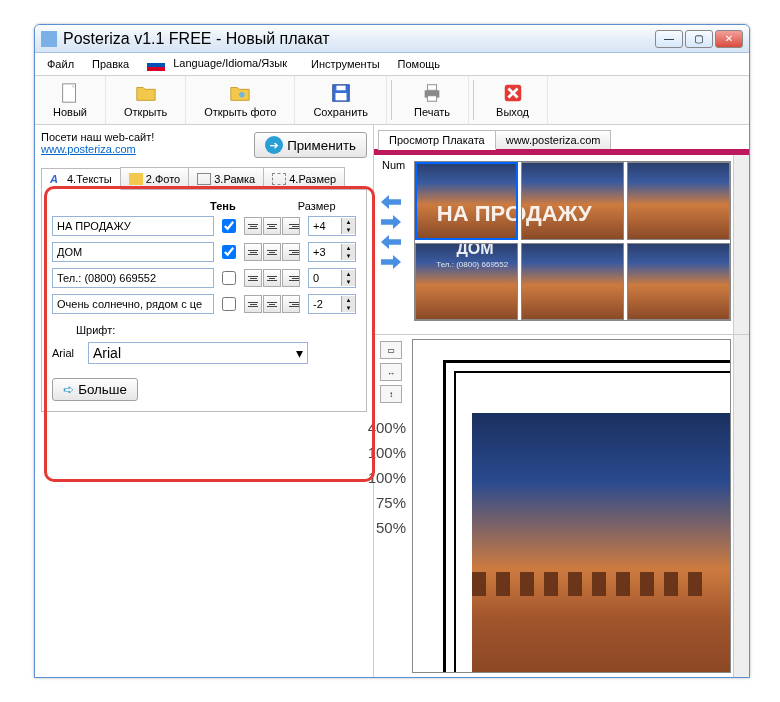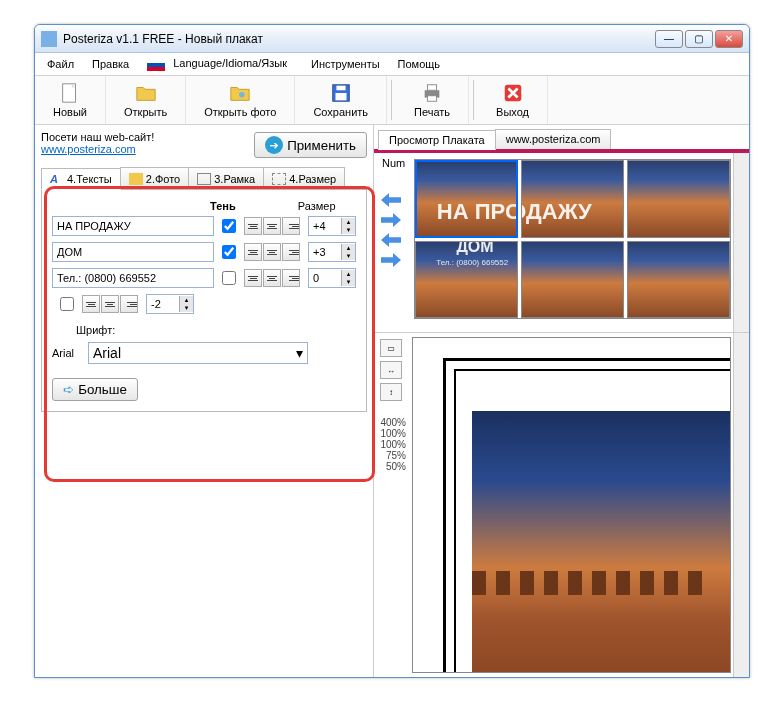--- a/index.html
+++ b/index.html
@@ -1,20 +1,20 @@
 <!DOCTYPE html>
 <html><head>
 <meta charset="utf-8">
 <style>
 * { box-sizing: border-box; margin: 0; padding: 0; }
 body { font-family: Tahoma, sans-serif; font-size: 11px; background: #fff; width: 780px; height: 702px; position: relative; }
 .window { position: absolute; left: 34px; top: 24px; width: 716px; height: 654px; border: 1px solid #5b8fd0; border-radius: 6px 6px 0 0; background: #fff; box-shadow: 0 0 3px rgba(0,0,0,0.3); overflow: hidden; }
 .titlebar { height: 28px; background: linear-gradient(#fefefe, #e8f0f9 45%, #d6e4f4); display: flex; align-items: center; padding: 0 6px; border-bottom: 1px solid #aac4e6; }
 .titlebar .icon { width: 16px; height: 16px; background: #7bb0e6; margin-right: 6px; }
-.titlebar .title { font-size: 12px; color: #000; }
+.titlebar .title { font-size: 16px; color: #000; }
 .winbtns { margin-left: auto; display: flex; gap: 2px; }
 .winbtn { width: 28px; height: 18px; border: 1px solid #888; border-radius: 3px; background: linear-gradient(#f6fbff, #d6e8fc); display: flex; align-items: center; justify-content: center; font-size: 10px; }
 .winbtn.close { background: linear-gradient(#f3a09a, #d94b3e); color: #fff; }
 .menubar { height: 22px; display: flex; align-items: center; padding: 0 6px; gap: 6px; }
 .menubar span { padding: 2px 6px; }
 .flag { width: 18px; height: 12px; display: inline-block; background: linear-gradient(to bottom, #fff 33%, #0052b4 33%, #0052b4 66%, #d80027 66%); vertical-align: middle; margin-right: 2px; }
 .toolbar { height: 50px; display: flex; align-items: center; border-top: 1px solid #d0d0d0; border-bottom: 1px solid #d0d0d0; background: #fafafa; }
 .tbtn { display: flex; flex-direction: column; align-items: center; justify-content: center; padding: 3px 18px; border-right: 1px solid #e6e6e6; height: 100%; }
 .tbtn svg, .tbtn .ticon { width: 22px; height: 22px; }
 .tbtn .lbl { font-size: 11px; margin-top: 2px; }
@@ -41,37 +41,37 @@
 .sizespin { width: 48px; height: 20px; border: 1px solid #99b3d6; display: flex; align-items: center; padding-left: 4px; font-size: 11px; }
 .sizespin .spins { margin-left: auto; width: 14px; display: flex; flex-direction: column; }
 .sizespin .sp { height: 8px; border-left: 1px solid #aaa; font-size: 7px; text-align: center; line-height: 8px; background: #e6e6e6; }
 .headerlbls { display: flex; margin-bottom: 4px; }
 .headerlbls .lbl1 { margin-left: 158px; font-weight: bold; }
 .headerlbls .lbl2 { margin-left: 62px; }
 .fontrow label { margin-right: 10px; }
 .fontsel { width: 220px; height: 22px; border: 1px solid #99b3d6; font-size: 14px; padding-left: 4px; display: flex; align-items: center; justify-content: space-between; }
 .morebtn { margin-top: 8px; padding: 3px 10px; border: 1px solid #a0a0a0; border-radius: 3px; background: linear-gradient(#fefefe, #e6e6e6); display: inline-flex; align-items: center; gap: 4px; }
 .rightpanel { flex: 1; border-left: 1px solid #ccc; display: flex; flex-direction: column; }
-.rtabs { display: flex; padding: 4px 4px 0; border-bottom: 4px solid #be185d; }
+.rtabs { display: flex; padding: 4px 4px 0; border-bottom: 6px solid #be185d; align-items: center; }
 .rtab { padding: 3px 10px; border: 1px solid #bbb; border-bottom: none; background: linear-gradient(#fefefe, #e9e9e9); font-size: 11px; margin-right: -1px; }
 .rtab.active { background: #fff; border-bottom: 1px solid #fff; position: relative; top: 1px; }
 .preview-top { height: 180px; display: flex; position: relative; border-bottom: 1px solid #ccc; }
 .navarrows { width: 34px; display: flex; flex-direction: column; align-items: center; padding-top: 40px; gap: 6px; }
 .navarrows .arw { width: 20px; height: 14px; background: #4a90e2; clip-path: polygon(0 50%, 40% 0, 40% 30%, 100% 30%, 100% 70%, 40% 70%, 40% 100%); }
 .navarrows .arw.r { transform: rotate(180deg); }
 .postergrid { flex: 1; padding: 6px 18px 6px 6px; position: relative; }
 .postergrid .numlbl { position: absolute; left: -26px; top: 4px; font-size: 11px; }
 .pgrid { display: grid; grid-template-columns: repeat(3, 1fr); grid-template-rows: repeat(2, 1fr); gap: 3px; height: 160px; border: 1px solid #888; }
 .pcell { background: linear-gradient(to bottom, #2a3f6e 0%, #3a5a9e 25%, #cd7b3f 55%, #8a4a28 100%); border: 1px solid #888; position: relative; overflow: hidden; }
 .pcell.sel { border: 2px solid #0066ff; }
 .bigtext { position: absolute; color: rgba(255,255,255,0.9); font-family: Arial; font-weight: bold; white-space: nowrap; }
 .preview-bottom { flex: 1; display: flex; position: relative; }
 .zoomctrl { width: 34px; display: flex; flex-direction: column; align-items: center; padding-top: 6px; gap: 4px; }
 .zbtn { width: 22px; height: 18px; border: 1px solid #aaa; background: #f6f6f6; font-size: 8px; display: flex; align-items: center; justify-content: center; }
-.zoomlabels { font-size: 10px; color: #444; display: flex; flex-direction: column; gap: 0; margin-top: 12px; align-items: flex-end; width: 30px; }
+.zoomlabels { font-size: 15px; color: #444; display: flex; flex-direction: column; gap: 8px; margin-top: 12px; align-items: flex-end; width: 30px; }
 .detailview { flex: 1; border: 1px solid #888; margin: 4px 18px 4px 4px; position: relative; overflow: hidden; background: #fff; }
 .detailframe { position: absolute; left: 30px; top: 20px; right: -40px; bottom: -40px; border: 3px solid #000; }
 .detailframe2 { position: absolute; inset: 8px; border: 2px solid #000; }
 .castleimg { position: absolute; left: 16px; top: 40px; right: -60px; bottom: -60px; background: linear-gradient(to bottom, #1a3060 0%, #2a4a8e 20%, #cd7b3f 45%, #a0542c 60%, #6a3518 100%); }
 .castle-crenel { position: absolute; top: 46%; left: 0; right: 0; height: 24px; }
 .crenel { display: inline-block; width: 14px; height: 24px; background: #6a3518; margin-right: 10px; }
 .bigletters { position: absolute; bottom: 10px; right: 10px; color: rgba(255,255,255,0.85); font-size: 72px; font-family: Arial; font-weight: bold; }
 .scrollbar-v { position: absolute; right: 0; top: 0; bottom: 0; width: 16px; background: #eee; border-left: 1px solid #ccc; }
 .smalltxt { font-size: 8px; color: rgba(255,255,255,0.85); position: absolute; }
 </style>
@@ -252,20 +252,21 @@
                   <span style="width:7px;margin-left:auto"></span>
                   <span style="width:10px;margin-left:auto"></span>
                 </div>
     </div>
     <div class="sizespin">0<div class="spins">
                   <div class="sp">▴</div>
                   <div class="sp">▾</div>
                 </div></div>
             </div>
             <div class="row">
+    <input class="txtin" value="Очень солнечно, рядом с це" style="">
     <input type="checkbox" class="chk" style="">
     <div class="alignbtns">
       <div class="alignbtn">
                   <span style="width:10px"></span>
                   <span style="width:7px"></span>
                   <span style="width:10px"></span>
                 </div>
       <div class="alignbtn">
                   <span style="width:10px"></span>
                   <span style="width:6px"></span>

